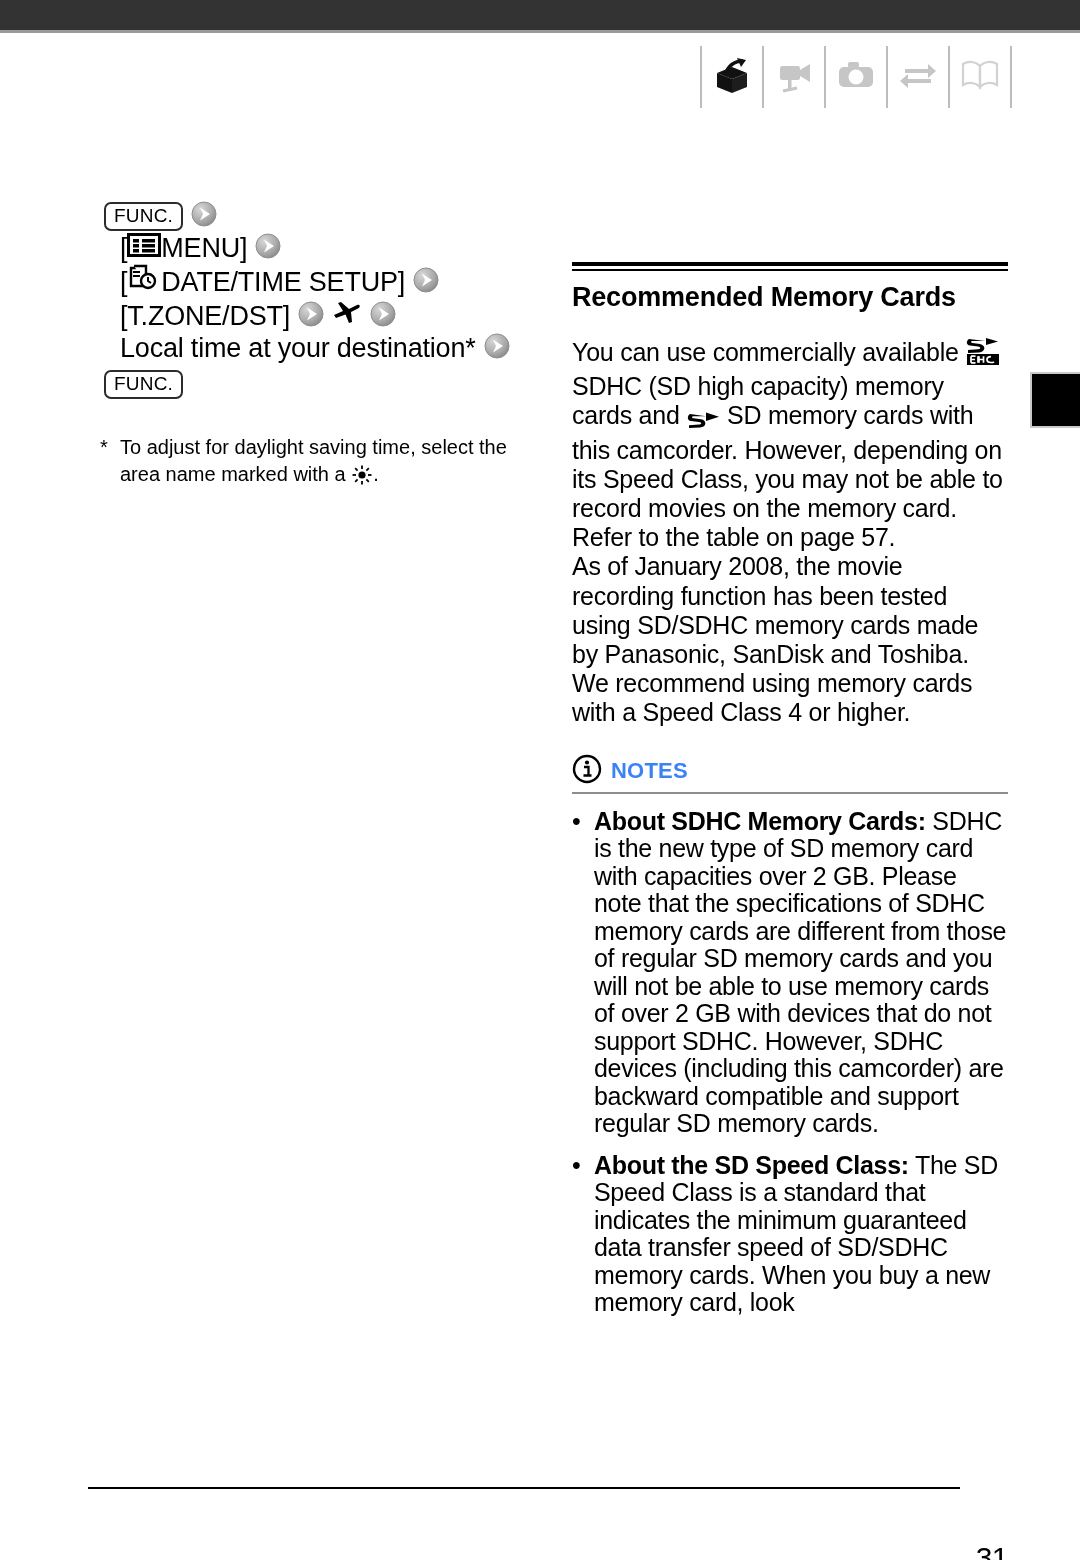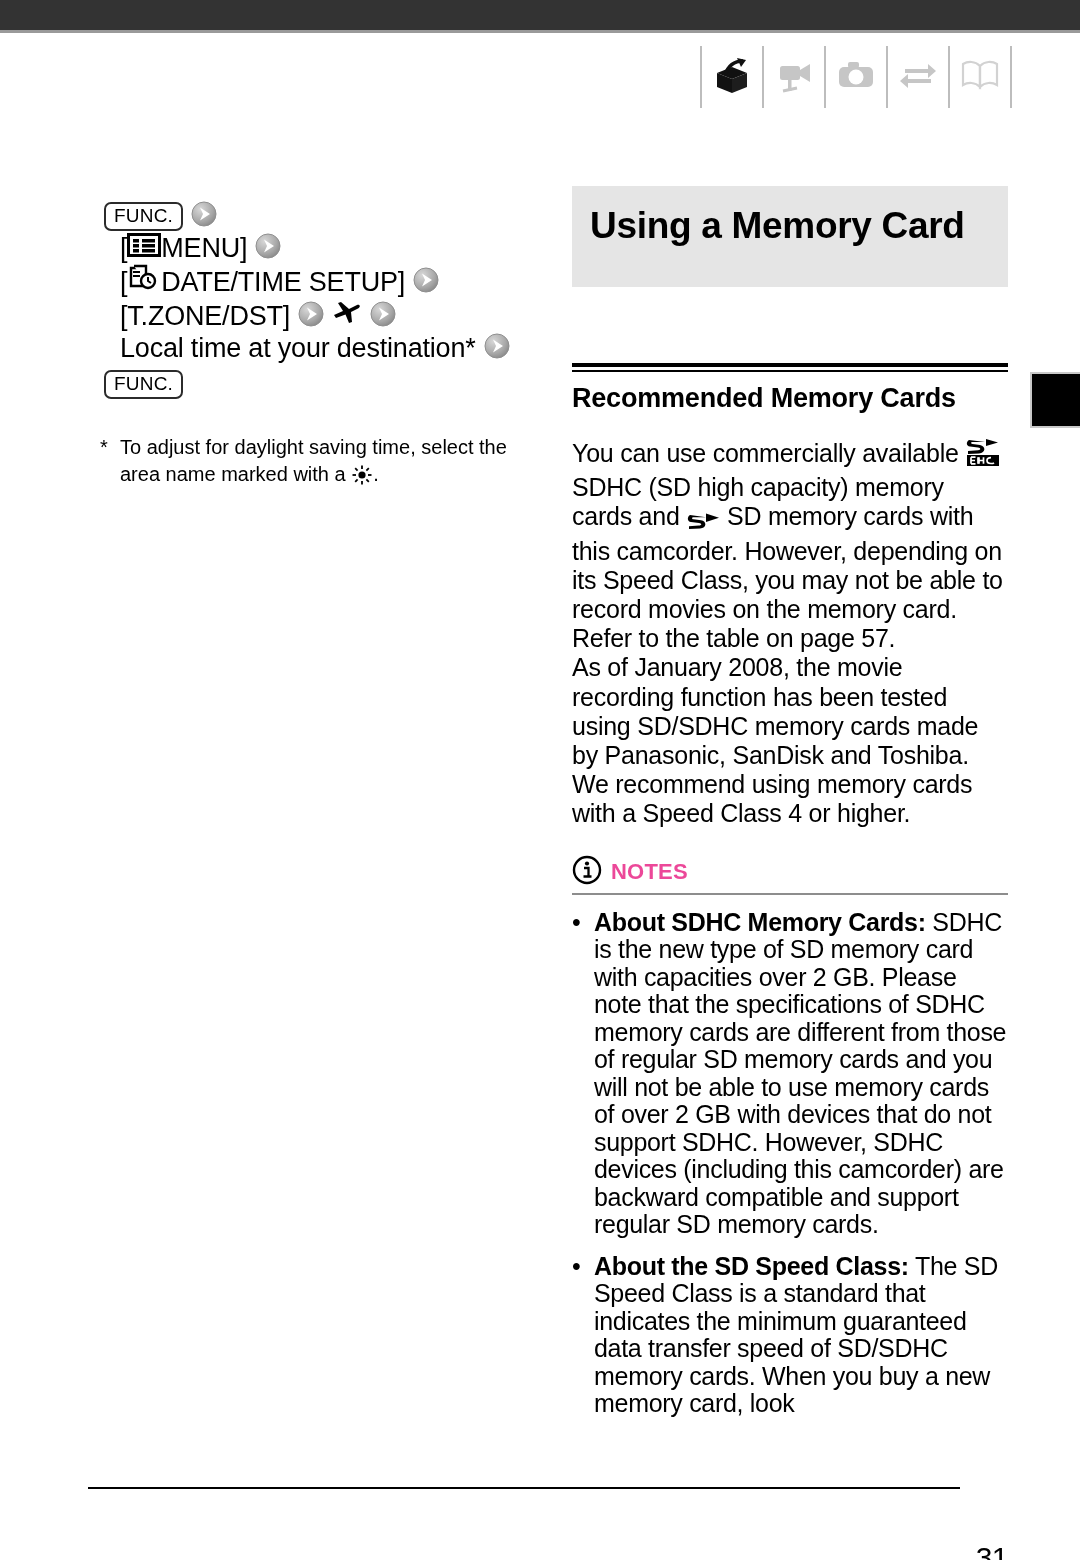--- a/index.html
+++ b/index.html
@@ -204,21 +204,21 @@
   .notes-head {
     margin-top: 26px;
     display: flex;
     align-items: center;
   }
   .notes-icon { flex: none; margin-right: 9px; }
   .notes-label {
     font-size: 22px;
     font-weight: bold;
     font-stretch: condensed;
-    color: #ec4899;
+    color: #3b82f6;
     letter-spacing: 0.2px;
     line-height: 26px;
   }
   .notes-rule {
     height: 2px;
     background: #8d8d8d;
     margin-top: 4px;
   }
   .note-item {
     display: flex;
@@ -441,23 +441,20 @@
           </g>
         </svg>
       </span><span>.</span>
     </div>
   </div>
 
 </div>
 
 <div class="col-right">
 
-  <div class="title-block">
-    <div class="title-text">Using a Memory Card</div>
-  </div>
 
   <div class="subhead-wrap">
     <div class="rule-thick"></div>
     <div class="rule-thin"></div>
     <div class="subhead">Recommended Memory Cards</div>
   </div>
 
   <div class="body-p first">
     <span>You can use commercially available</span>
     <span class="sdhc-logo">

